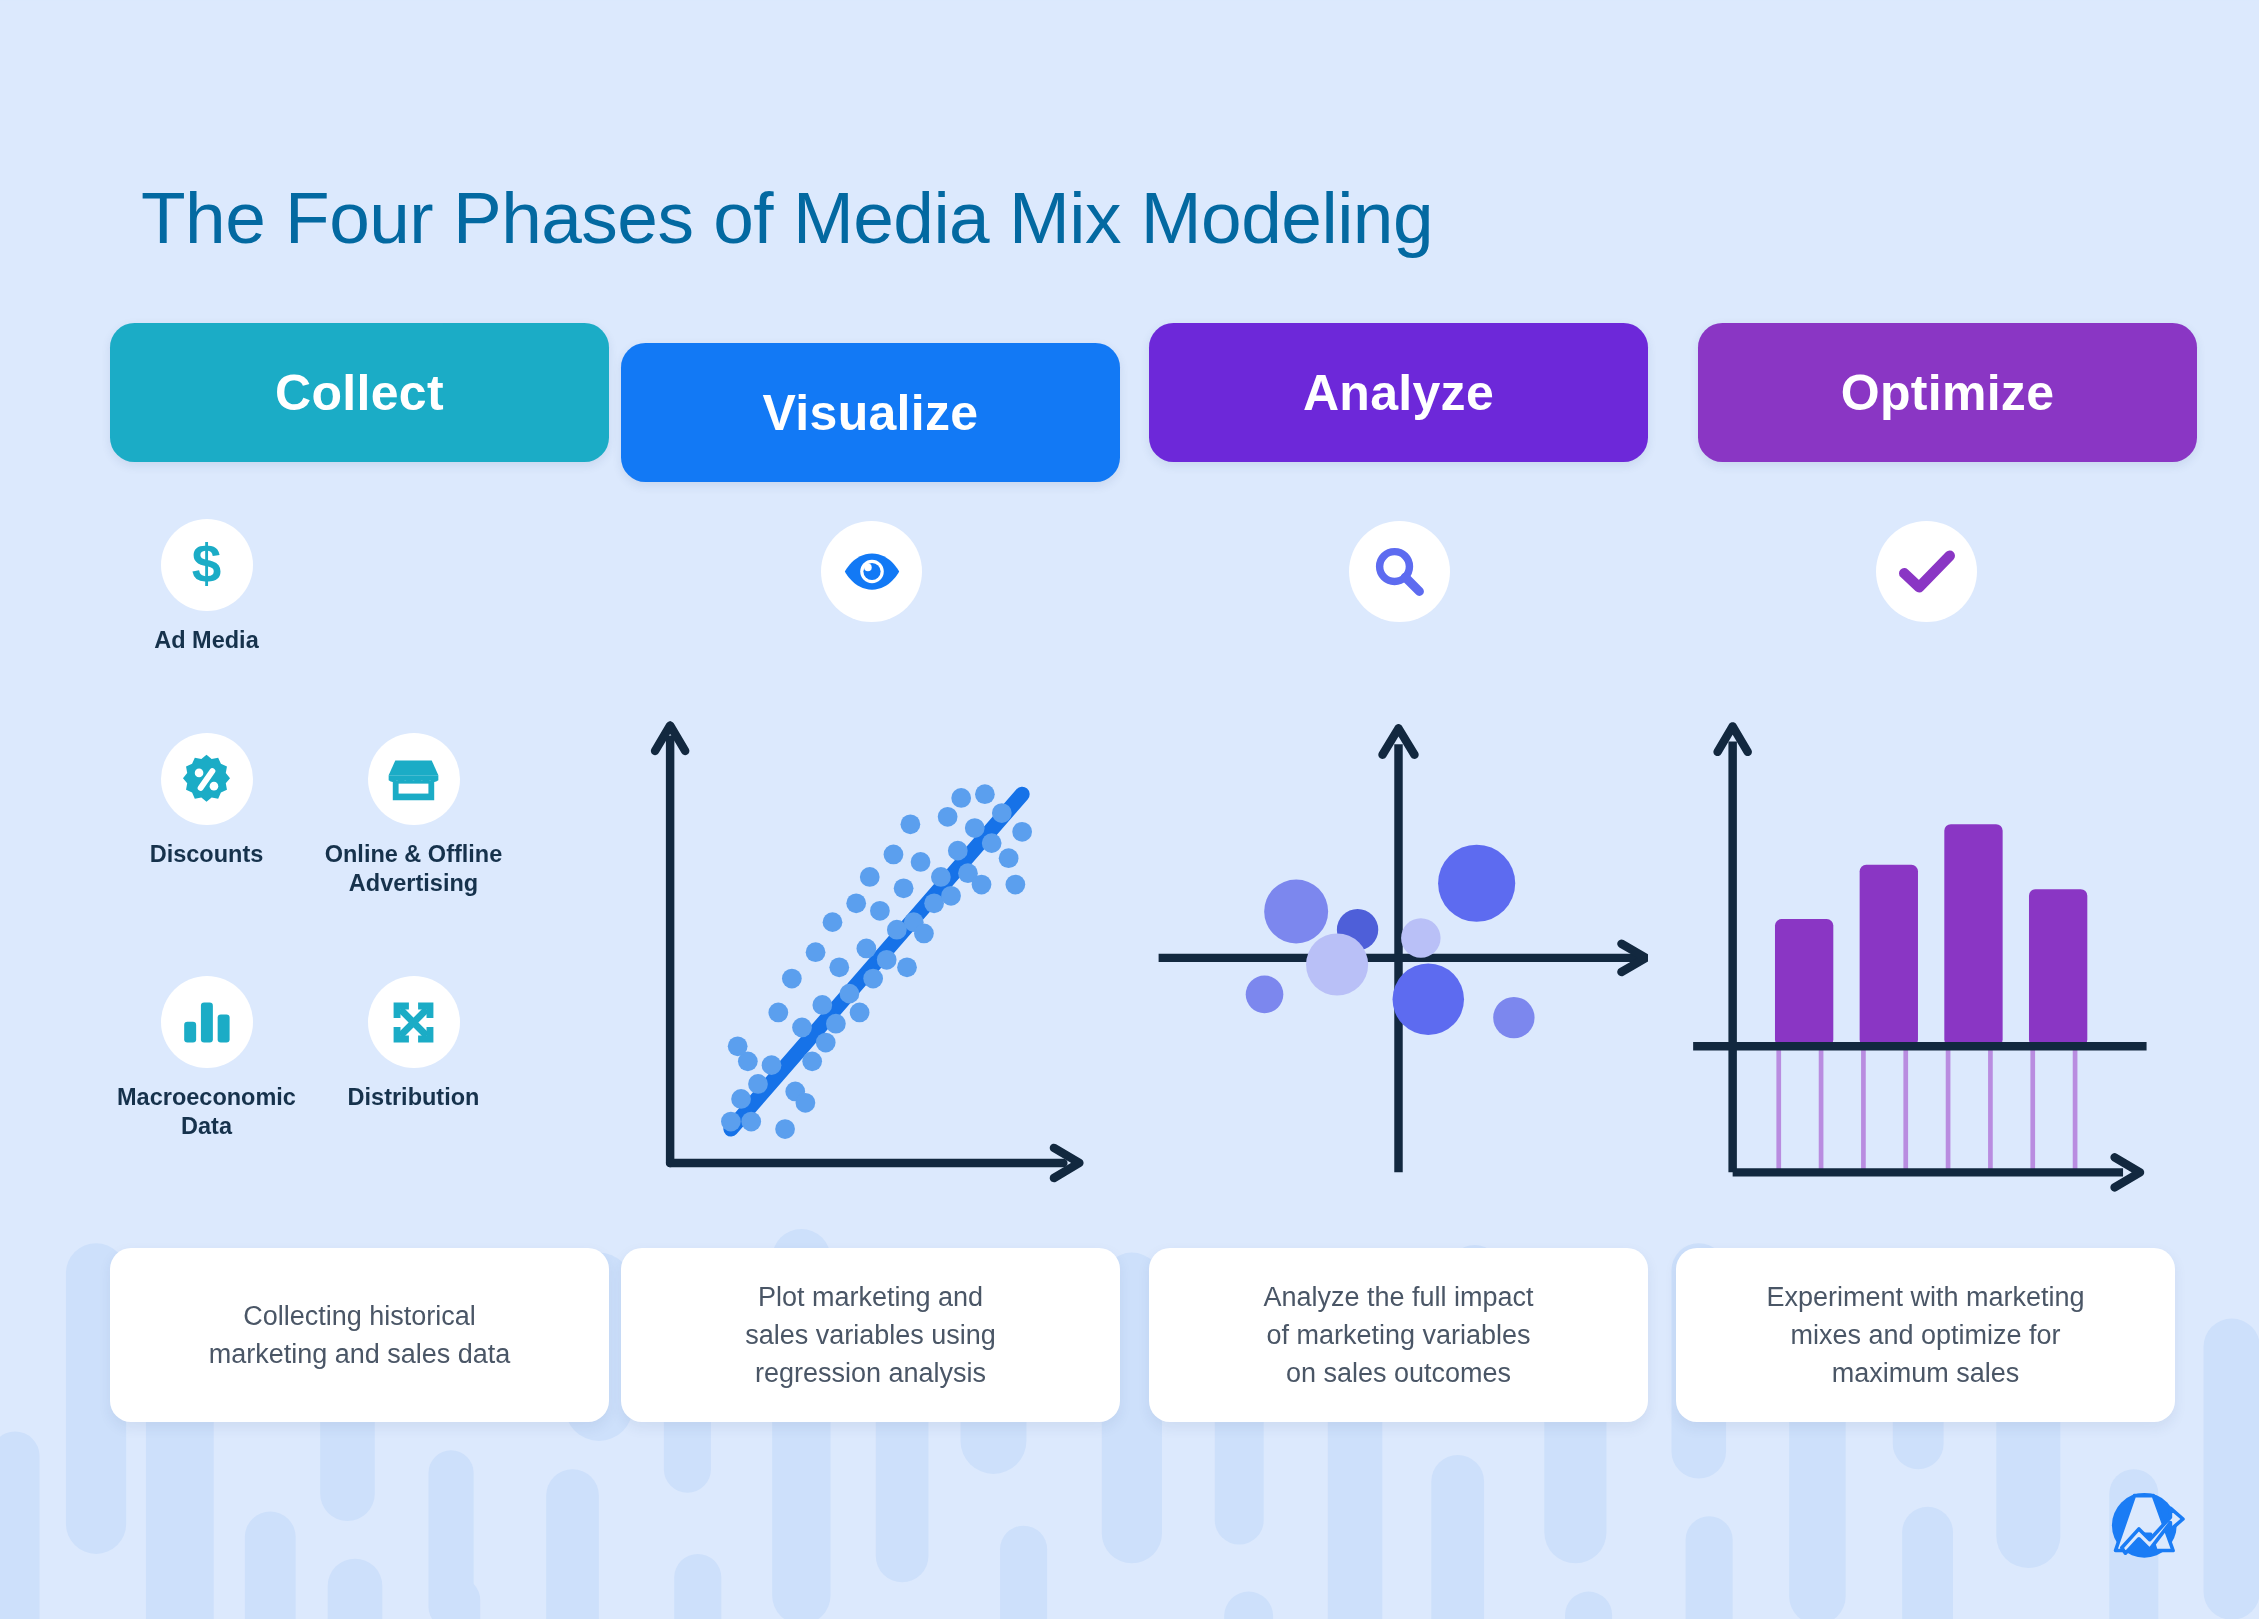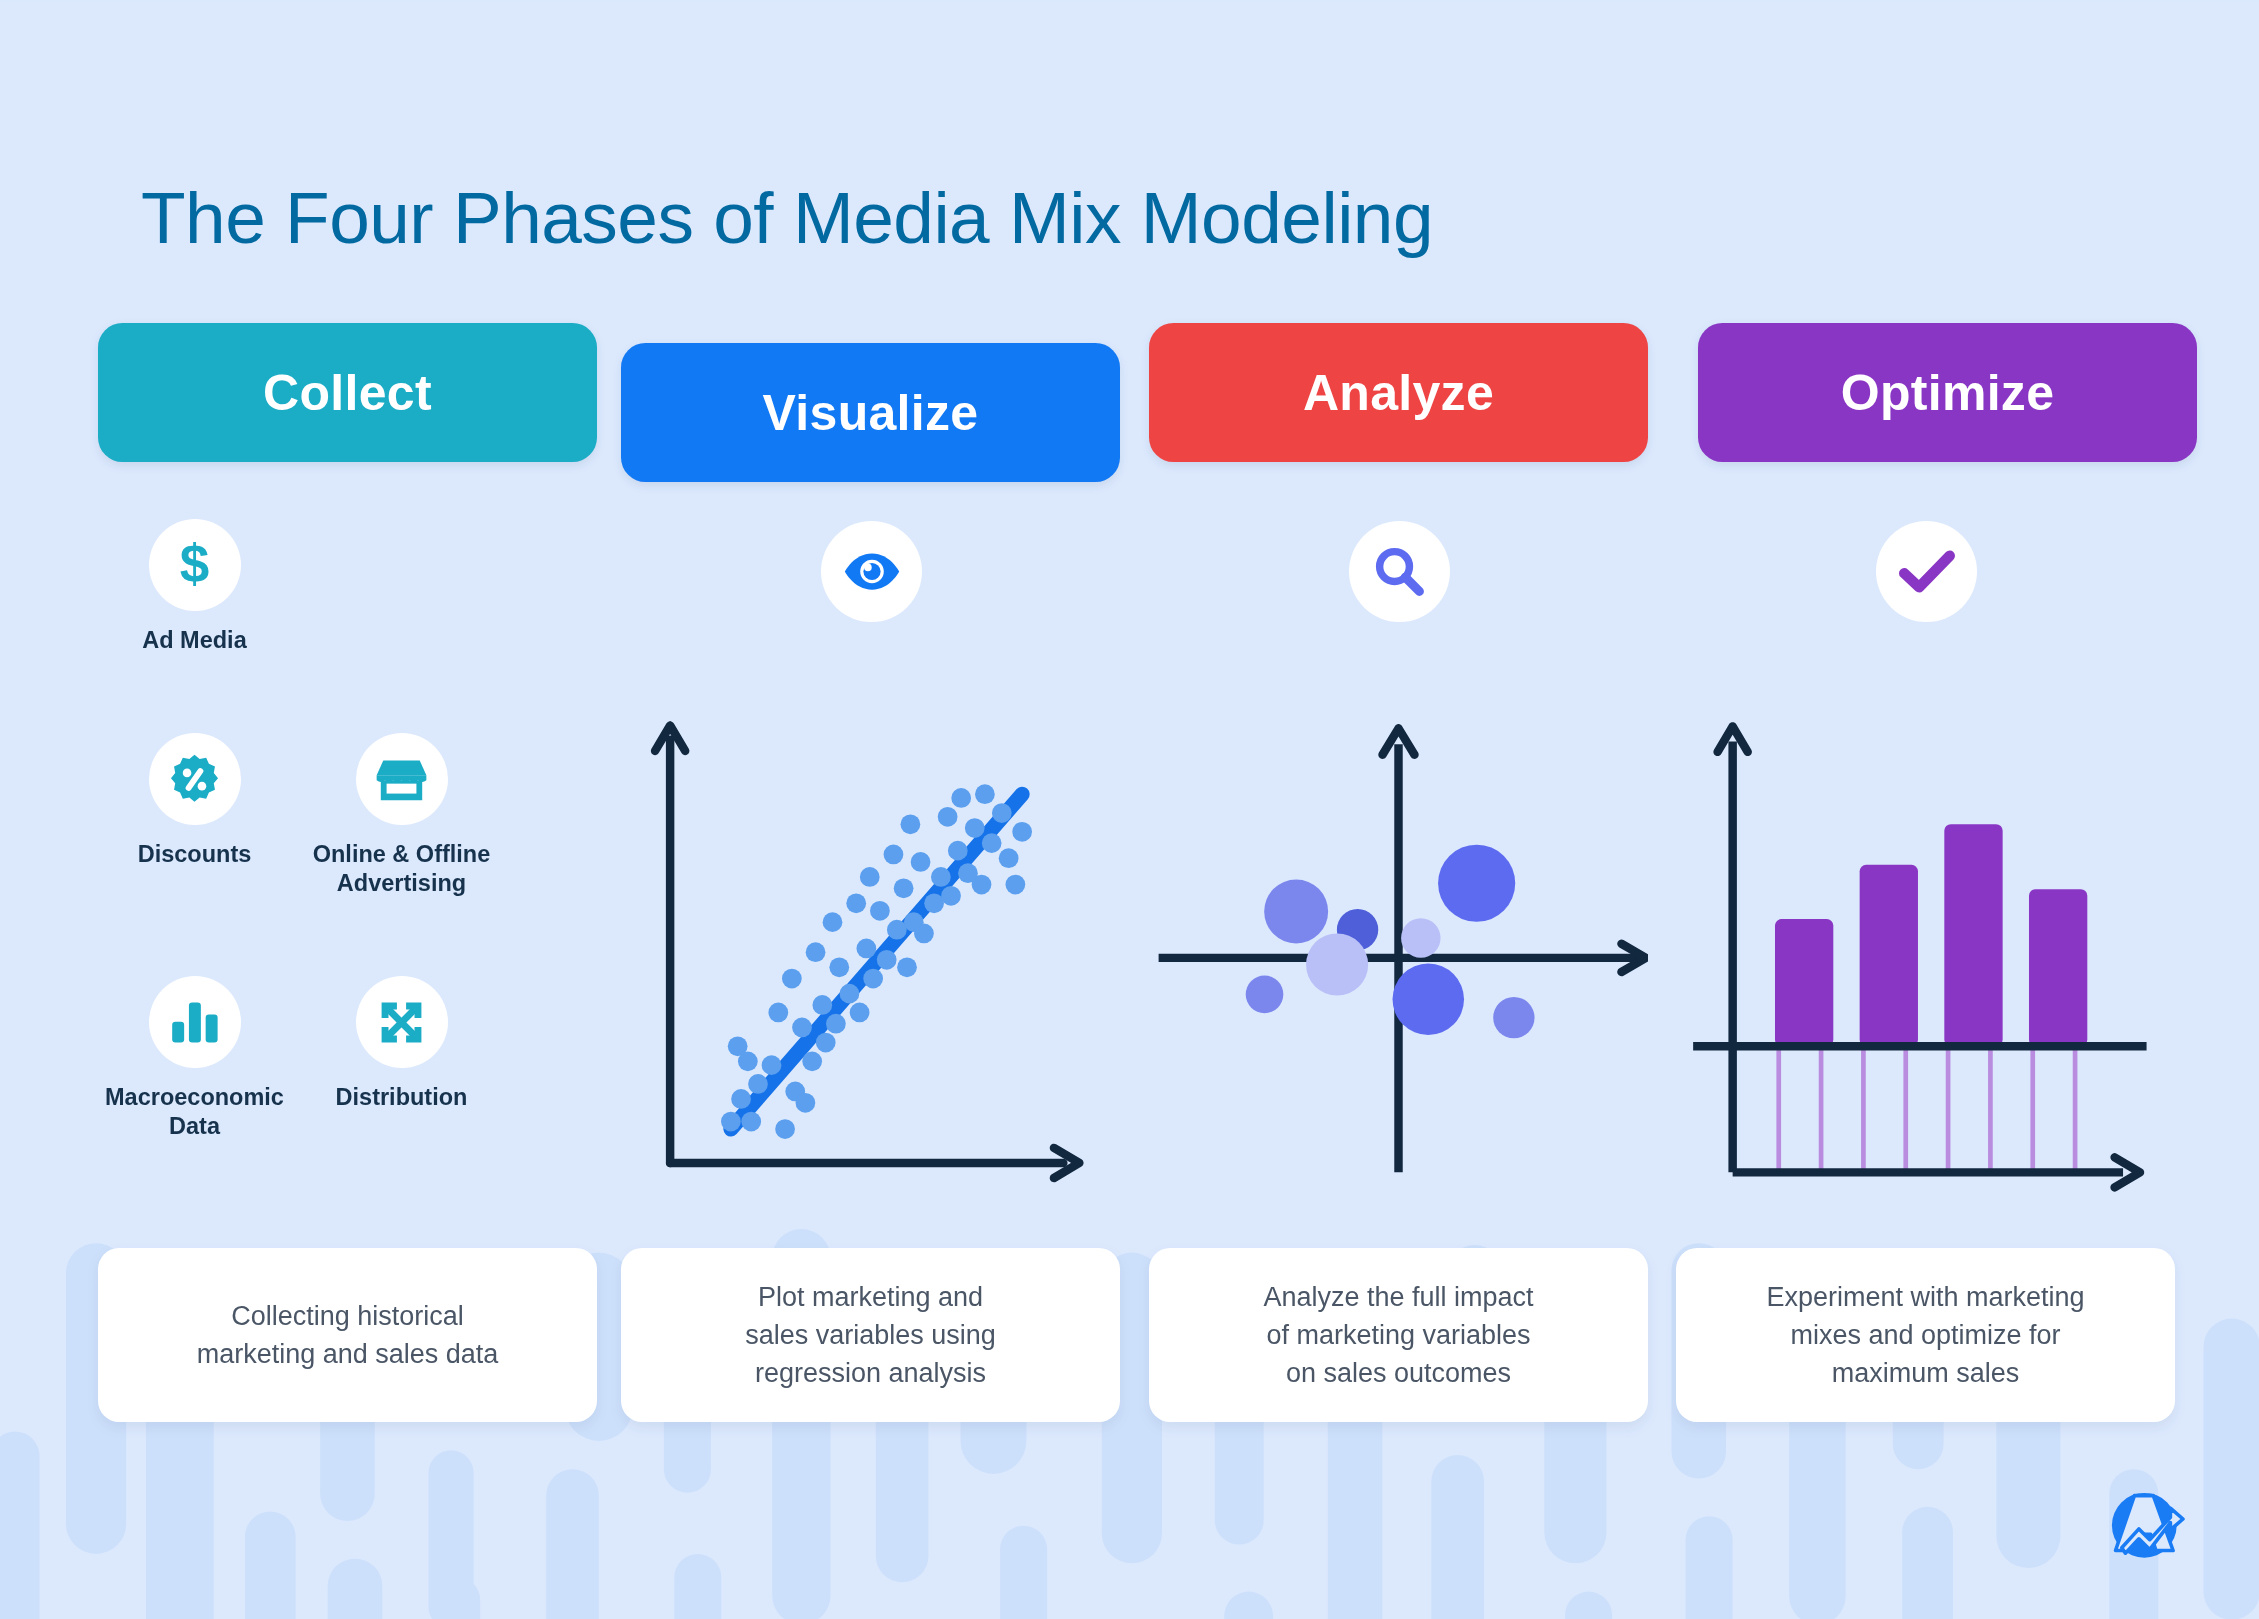--- a/index.html
+++ b/index.html
@@ -45,21 +45,21 @@
     line-height: 1.0;
   }
 
   
   .column {
     position: absolute;
     top: 0;
     width: 499px;
     height: 1620px;
   }
-  .col-0 { left: 98px; }
+  .col-0 { left: 110px; }
   .col-1 { left: 621px; }
   .col-2 { left: 1149px; }
   .col-3 { left: 1676px; }
 
   
   .phase-pill {
     position: absolute;
     top: 323px;
     left: 0;
     width: 499px;
@@ -372,21 +372,21 @@
 
     <div class="desc-card">
       <div class="desc-card-text">Plot marketing and
 sales variables using
 regression analysis</div>
     </div>
   </div>
 
   <div class="column col-2">
 
-    <div class="phase-pill" style="background:#ef4444;">
+    <div class="phase-pill" style="background:#6d28d9;">
       <span class="phase-pill-label">Analyze</span>
     </div>
 
     <div class="icon-circle big-icon-circle">
       <svg width="53" height="53" viewBox="0 0 64 64">
         <circle cx="26" cy="26" r="18" fill="none" stroke="#5d6bf0" stroke-width="9"></circle>
         <line x1="39" y1="39" x2="56" y2="56" stroke="#5d6bf0" stroke-width="11" stroke-linecap="round"></line>
       </svg>
     </div>
 

